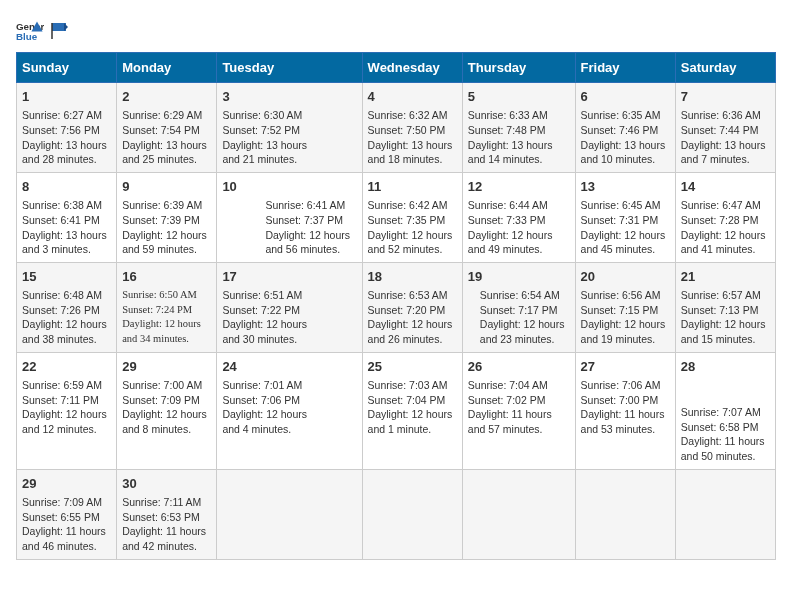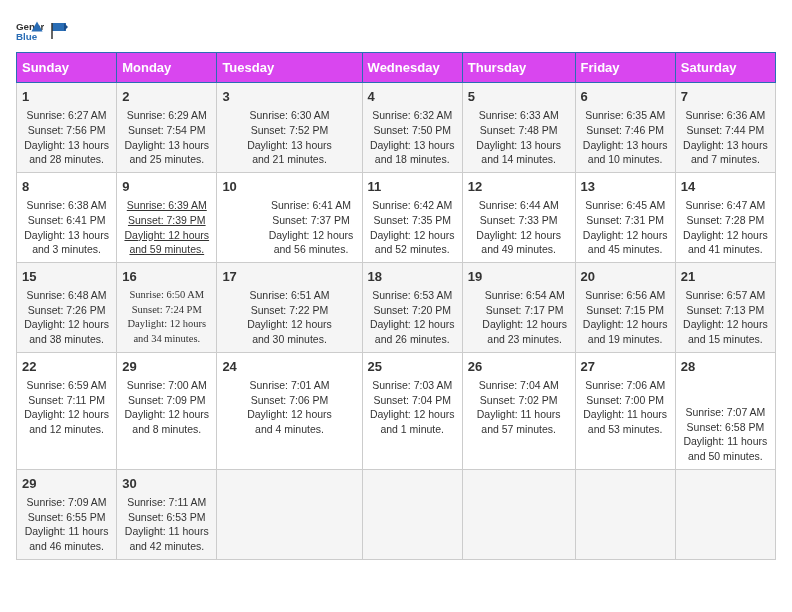--- a/index.html
+++ b/index.html
@@ -49,21 +49,21 @@
       font-size: 16px;
       font-weight: normal;
       color: #333;
     }
     table {
       width: 100%;
       border-collapse: collapse;
       font-size: 11px;
     }
     thead tr {
-      background-color: #d946ef;
+      background-color: #0369a1;
       color: #fff;
     }
     thead th {
       padding: 7px 5px;
       text-align: left;
       font-size: 13px;
       font-weight: bold;
       border: 1px solid #2a6db5;
     }
     tbody tr {
@@ -84,21 +84,20 @@
     }
     .day-num {
       font-size: 13px;
       font-weight: bold;
       display: block;
       margin-bottom: 2px;
     }
     .day-info {
       font-size: 10.5px;
       color: #333;
-      text-align: center;
     }
     .empty-cell {
       background: #f5f5f5;
     }
   </style>
 </head>
 <body>
 
 <div class="header">
   <div class="logo">
@@ -192,21 +191,21 @@
       <tr>
         <td>
           <span class="day-num">8</span>
           <div class="day-info" style="white-space: pre-line;">Sunrise: 6:38 AM
 Sunset: 6:41 PM
 Daylight: 13 hours
 and 3 minutes.</div>
         </td>
         <td>
           <span class="day-num">9</span>
-          <div class="day-info" style="white-space: pre-line; text-decoration: underline;">Sunrise: 6:39 AM
+          <div class="day-info" style="white-space: pre-line;">Sunrise: 6:39 AM
 Sunset: 7:39 PM
 Daylight: 12 hours
 and 59 minutes.</div>
         </td>
         <td>
           <span class="day-num">10</span>
           <div class="day-info" style="white-space: pre-line; margin-left: 43px;">Sunrise: 6:41 AM
 Sunset: 7:37 PM
 Daylight: 12 hours
 and 56 minutes.</div>

